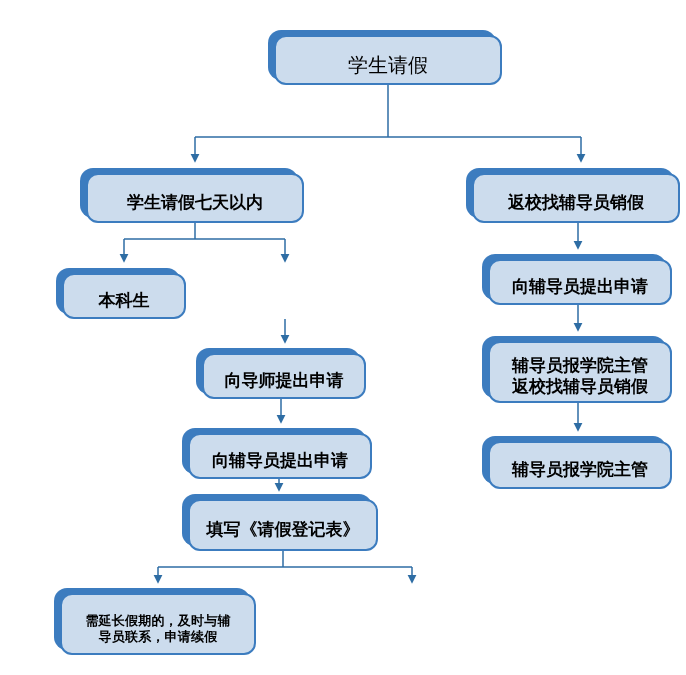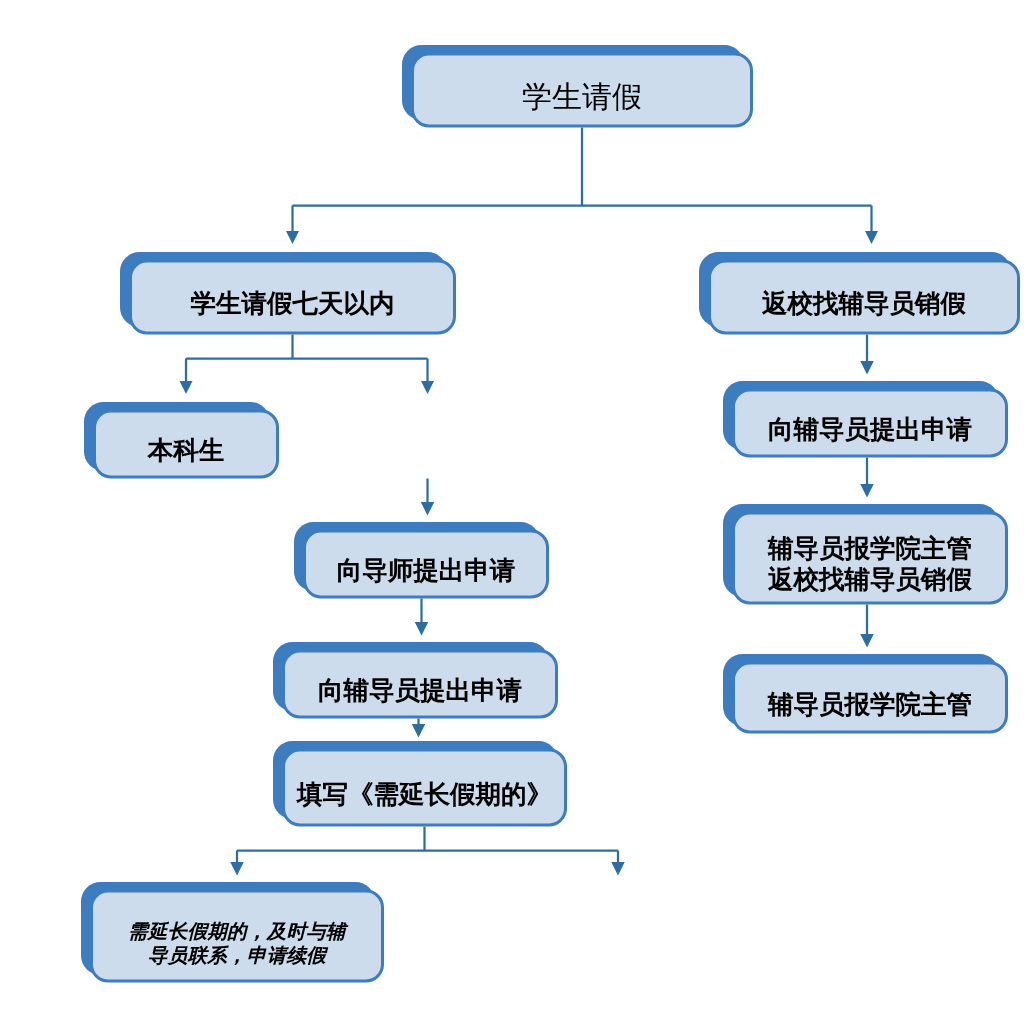--- a/index.html
+++ b/index.html
@@ -59,21 +59,21 @@
     line-height: 1.22;
     padding: 0 6px;
   }
   .node .face .lbl {
     display: block;
     white-space: pre-line;
     margin-top: 10px;
   }
   .t-lg .face { font-size: 20px; font-weight: 400; }
   .t-md .face { font-size: 17px; font-weight: 700; }
-  .t-sm .face { font-size: 13px; font-weight: 700; letter-spacing: 0.2px; font-style: italic; }
+  .t-sm .face { font-size: 13px; font-weight: 700; letter-spacing: 0.2px; }
 </style>
 </head>
 <body>
 
 <div id="chart">
 
   <svg class="connectors" viewBox="0 0 686 675" xmlns="http://www.w3.org/2000/svg">
     <defs>
       <marker id="arrow" markerWidth="8" markerHeight="8" refX="4.2" refY="3" orient="auto" markerUnits="strokeWidth">
         <path d="M0,0 L0,6 L6,3 z" fill="#2e6da4"></path>
@@ -163,21 +163,21 @@
   <div class="node t-md" style="left:182px;top:428px;width:184px;height:46px;">
     <div class="plate"></div>
     <div class="face">
       <span class="lbl">向辅导员提出申请</span>
     </div>
   </div>
 
   <div class="node t-md" style="left:182px;top:494px;width:190px;height:52px;">
     <div class="plate"></div>
     <div class="face">
-      <span class="lbl">填写《需延长假期的》</span>
+      <span class="lbl">填写《请假登记表》</span>
     </div>
   </div>
 
   <div class="node t-sm" style="left:54px;top:588px;width:196px;height:62px;">
     <div class="plate"></div>
     <div class="face">
       <span class="lbl">需延长假期的，及时与辅
 导员联系，申请续假</span>
     </div>
   </div>

